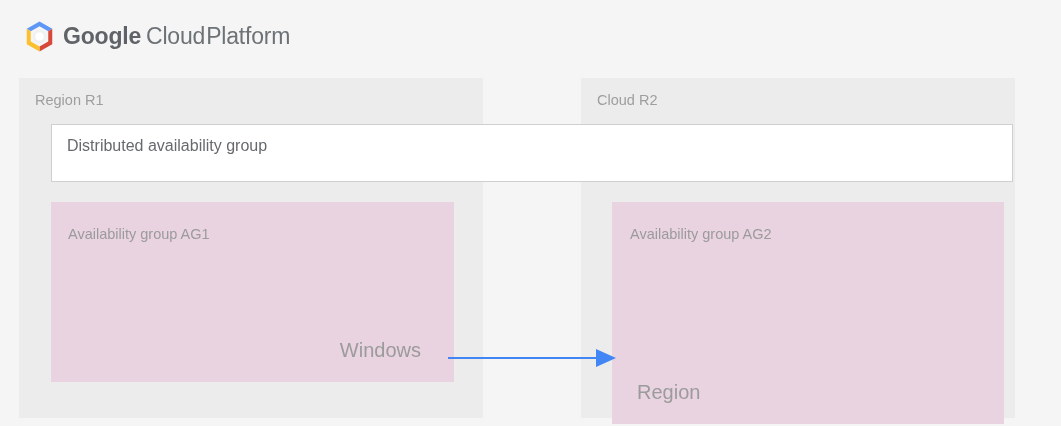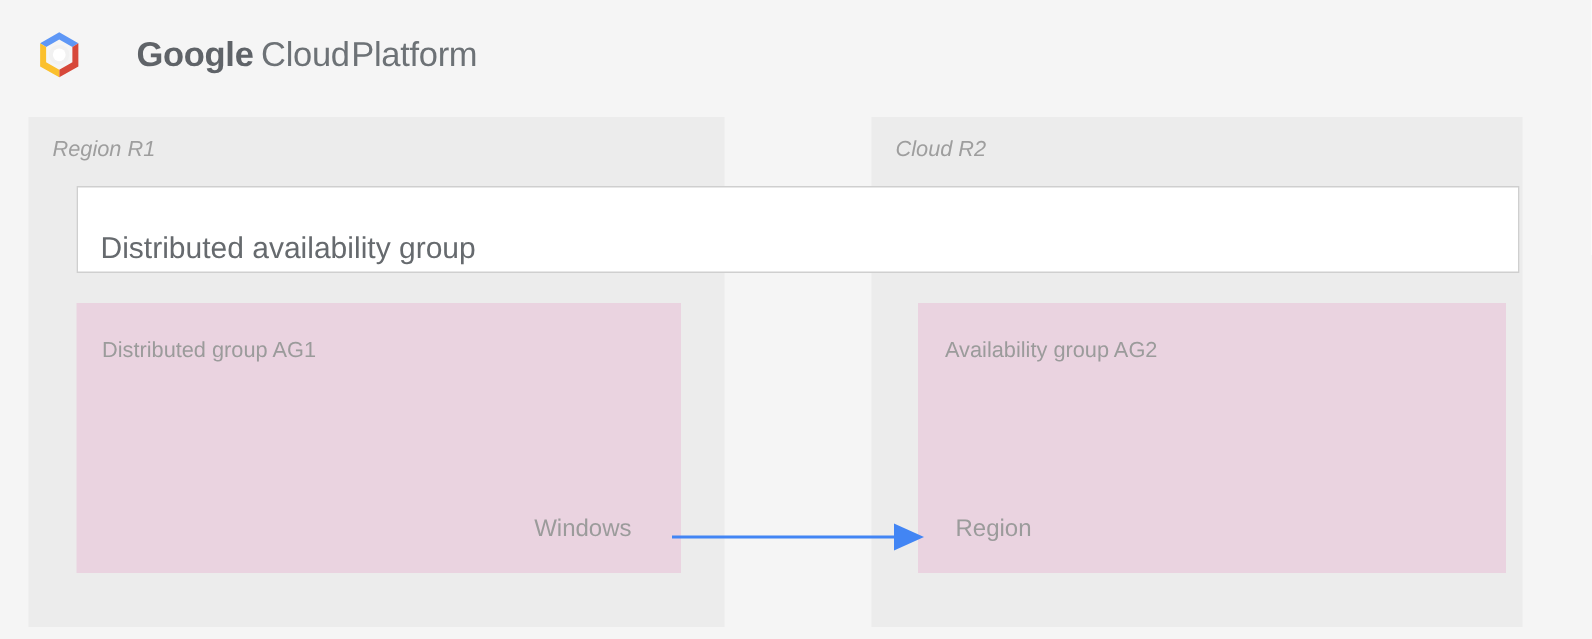--- a/index.html
+++ b/index.html
@@ -42,21 +42,20 @@
   }
   .logo-text {
     position: absolute;
     left: 63px;
     top: 21px;
     font-size: 23px;
     letter-spacing: -0.2px;
     line-height: 30px;
     color: #5f6368;
     white-space: nowrap;
-    margin-left: 28px;
   }
   .logo-text .w-google {
     font-weight: bold;
     color: #5f6368;
   }
   .logo-text .w-cloud {
     font-weight: normal;
     color: #6d7276;
     margin-left: 5px;
   }
@@ -93,74 +92,73 @@
     width: 434px;
     height: 340px;
   }
   .region-label {
     position: absolute;
     left: 16px;
     top: 14px;
     font-size: 14.5px;
     color: #9e9e9e;
     white-space: nowrap;
-    font-style: italic;
   }
 
   
   .dag-box {
     position: absolute;
     left: 51px;
     top: 56px;
     width: 962px;
     height: 58px;
     background: #ffffff;
     border: 1px solid #cfcfcf;
     box-sizing: border-box;
   }
   .dag-label {
     position: absolute;
     left: 15px;
-    top: 30px;
-    font-size: 20px;
+    top: 12px;
+    font-size: 16px;
     color: #666a6e;
     white-space: nowrap;
   }
 
   
   .ag-box {
     position: absolute;
     background: #ead3e0;
   }
   .ag-box-1 {
     left: 51px;
     top: 134px;
     width: 403px;
     height: 180px;
   }
   .ag-box-2 {
     left: 612px;
     top: 134px;
     width: 392px;
-    height: 180px;
+    height: 222px;
   }
   .ag-title {
     position: absolute;
     top: 24px;
     font-size: 14.5px;
     color: #9b9b9b;
     white-space: nowrap;
   }
   .ag-box-1 .ag-title { left: 17px; }
   .ag-box-2 .ag-title { left: 18px; }
 
   .os-label {
     position: absolute;
     bottom: 20px;
-    font-size: 16px;
+    font-size: 20px;
     color: #9b9b9b;
     white-space: nowrap;
   }
   .ag-box-1 .os-label { right: 33px; }
   .ag-box-2 .os-label { left: 25px; }
 
   
   .arrow {
     position: absolute;
     left: 448px;
@@ -203,21 +201,21 @@
 
     <div class="region region-r2">
       <div class="region-label">Cloud R2</div>
     </div>
 
     <div class="dag-box">
       <div class="dag-label">Distributed availability group</div>
     </div>
 
     <div class="ag-box ag-box-1">
-      <div class="ag-title">Distributed group AG1</div>
+      <div class="ag-title">Availability group AG1</div>
       <div class="os-label">Windows</div>
     </div>
 
     <div class="ag-box ag-box-2">
       <div class="ag-title">Availability group AG2</div>
       <div class="os-label">Region</div>
     </div>
 
     <svg class="arrow" viewBox="0 0 170 26">
       <line x1="0" y1="13" x2="152" y2="13" stroke="#4285f4" stroke-width="2"></line>

